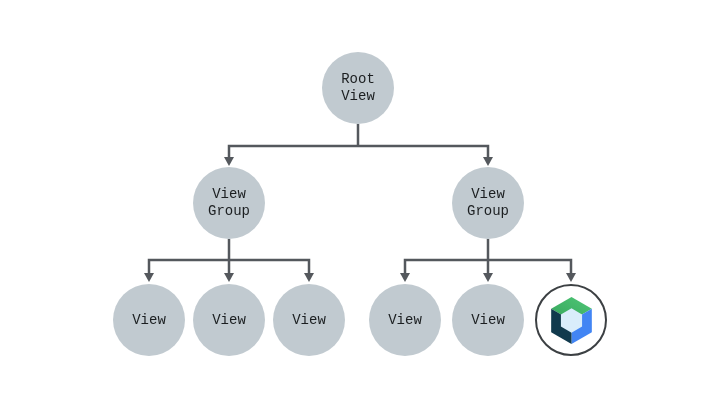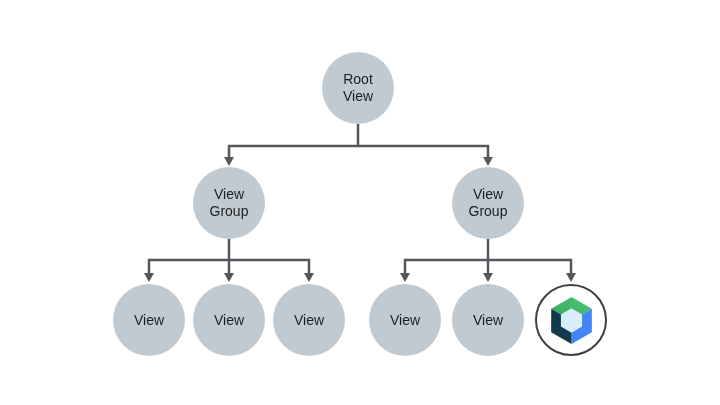--- a/index.html
+++ b/index.html
@@ -14,21 +14,21 @@
     --compose-navy:#113a4d;
     --compose-inner:#d9edfb;
   }
   *{margin:0;padding:0;box-sizing:border-box;}
   html,body{background:var(--background);}
   .stage{
     position:relative;
     width:612px;height:405px;
     background:var(--background);
     overflow:hidden;
-    font-family:Liberation Sans, sans-serif;
+    font-family:Liberation Mono, monospace;
   }
   .connectors{position:absolute;left:0;top:0;width:720px;height:405px;}
   .connectors path{fill:none;stroke:var(--connector);stroke-width:2.5;}
   .connectors polygon{fill:var(--connector);}
   .node{
     position:absolute;
     width:72px;height:72px;
     border-radius:50%;
     background:var(--node-fill);
     display:flex;align-items:center;justify-content:center;

